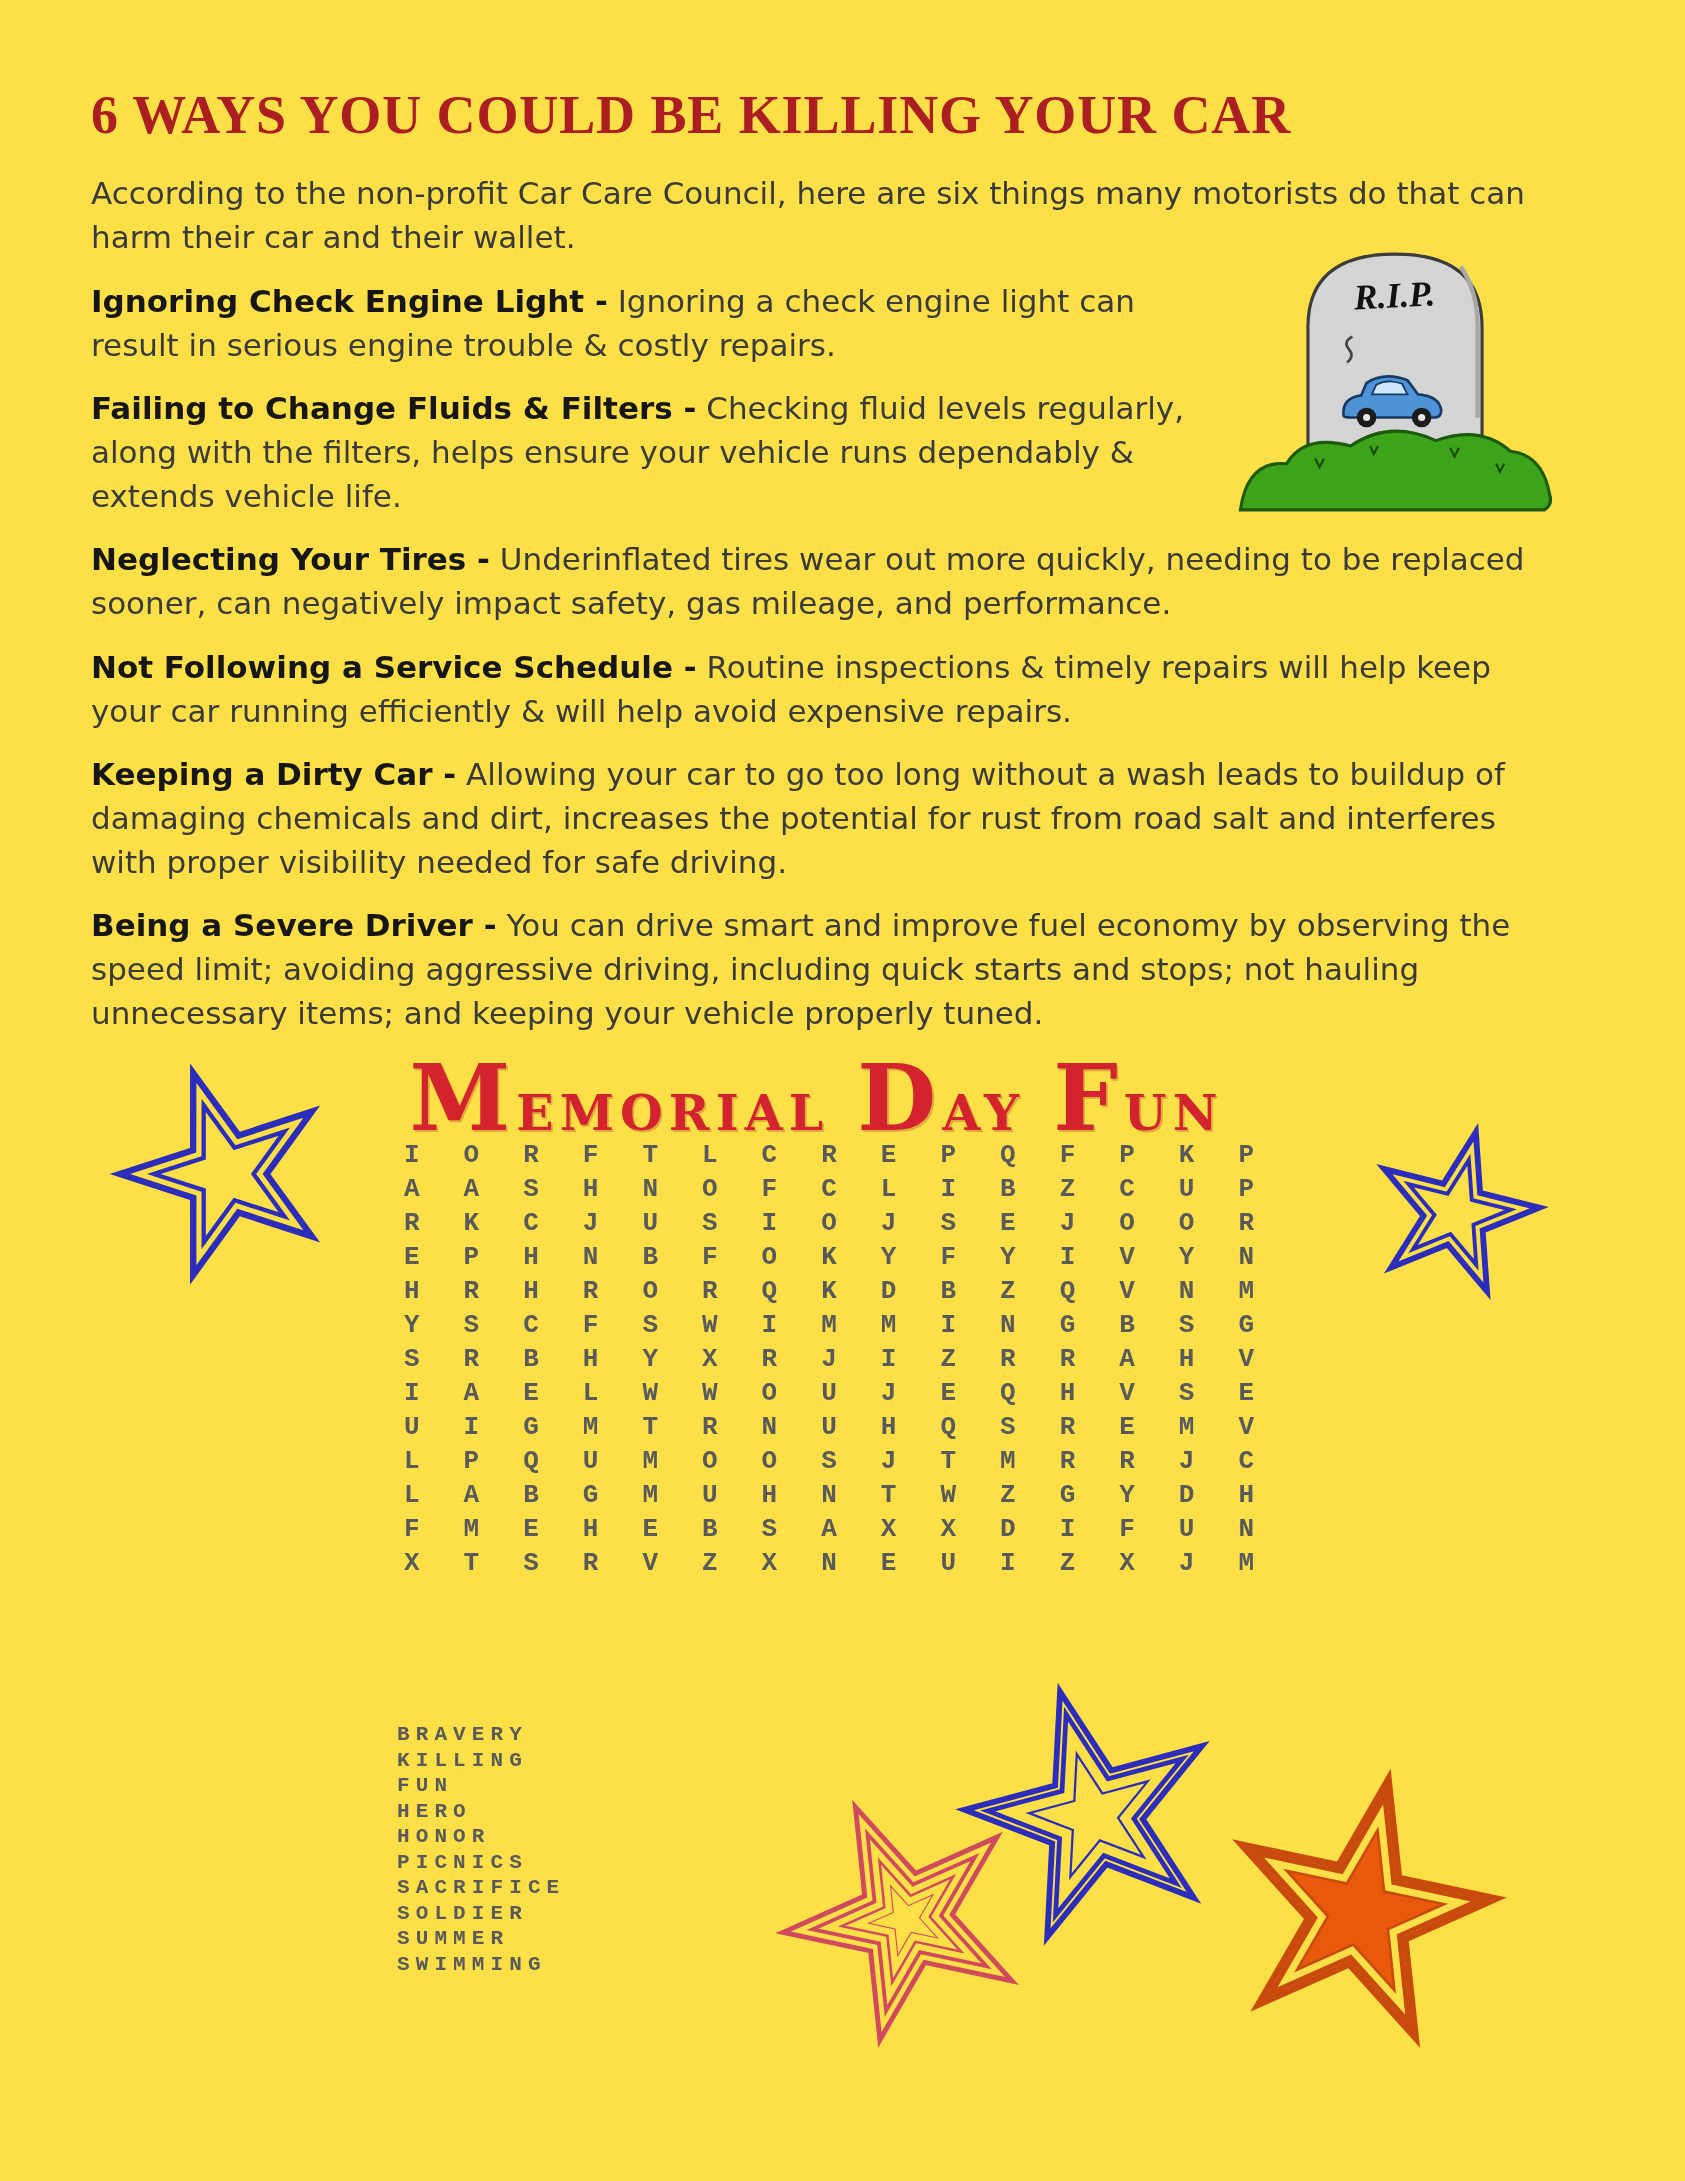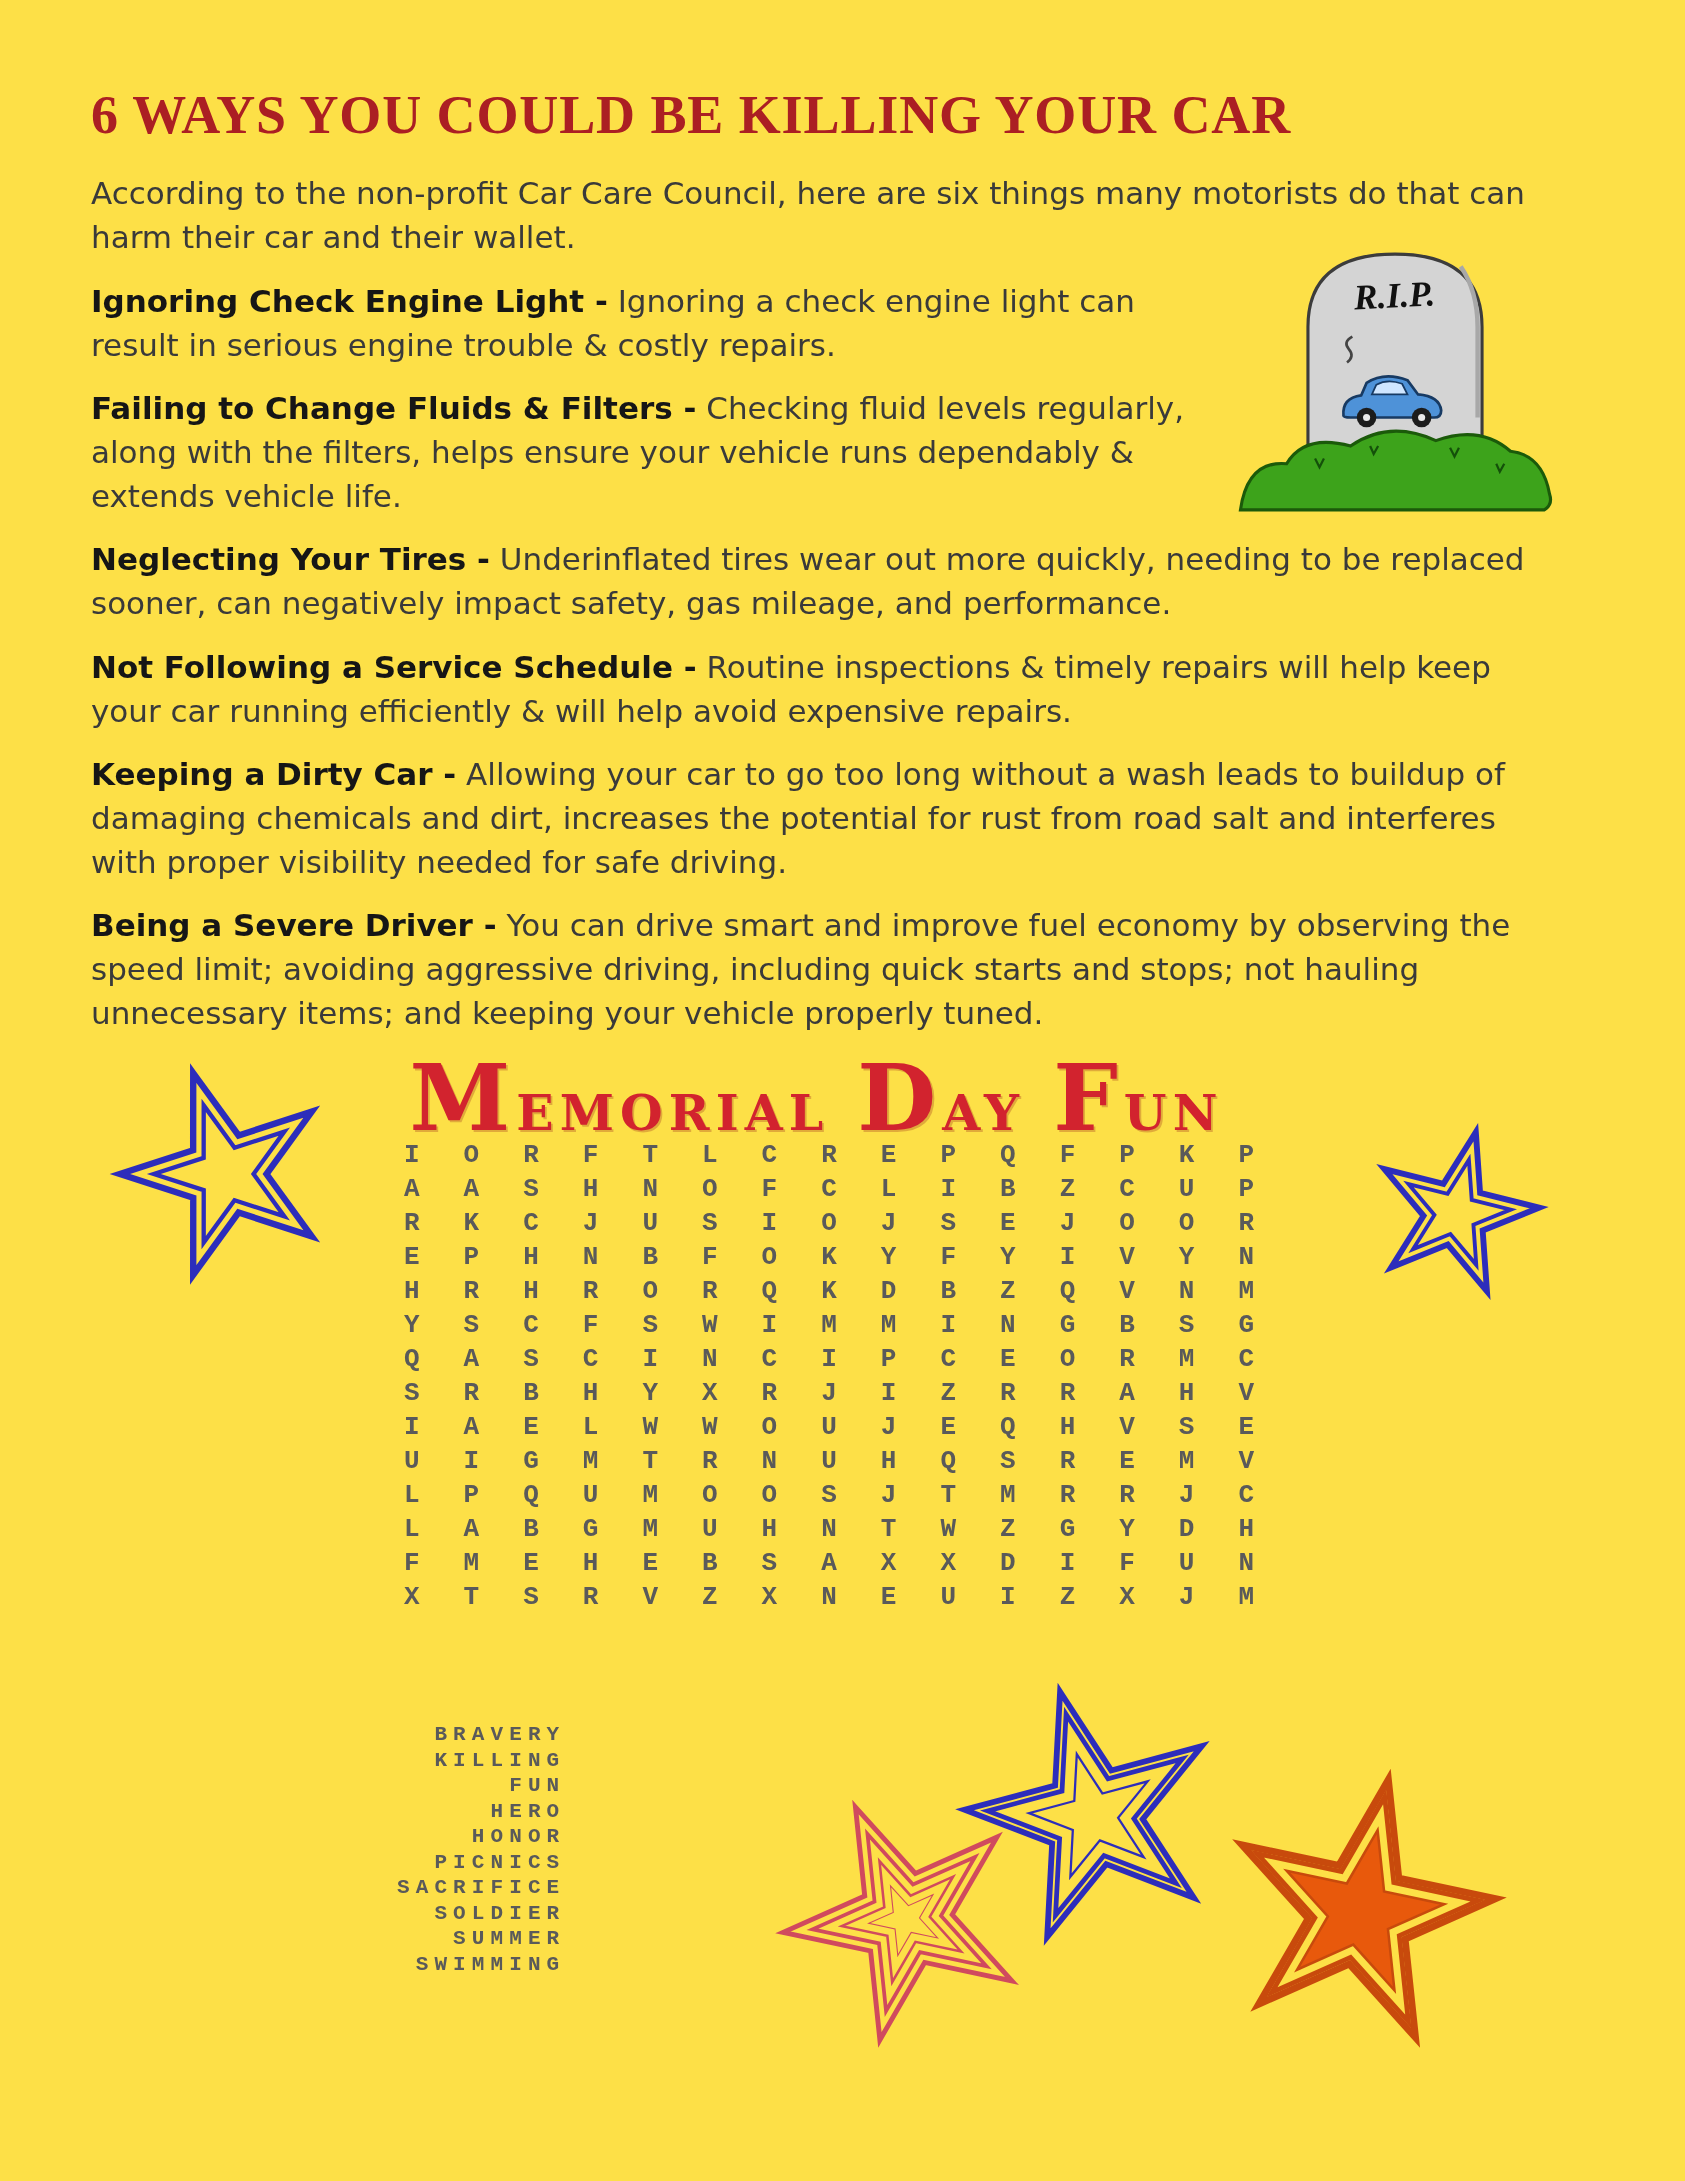--- a/index.html
+++ b/index.html
@@ -83,21 +83,21 @@
 
   
   .ws-words {
     position: absolute;
     left: 397px; top: 1722px;
     font-family: "Liberation Mono", "DejaVu Sans Mono", monospace;
     font-weight: bold;
     font-size: 21px;
     color: #5a5a5a;
   }
-  .word-item { line-height: 25.5px; letter-spacing: 6.1px; text-align: right; }
+  .word-item { line-height: 25.5px; letter-spacing: 6.1px; }
 </style>
 </head>
 <body>
 
 <div class="page">
 
   <div class="content">
     <h1 class="doc-title">6 WAYS YOU COULD BE KILLING YOUR CAR</h1>
 
     <p class="body-par">According to the non-profit Car Care Council, here are six things many motorists do that can harm their car and their wallet.</p>
@@ -175,21 +175,20 @@
     </svg>
   </div>
 
   <div class="ws-grid">
     <div class="grid-row">IORFTLCREPQFPKP</div>
     <div class="grid-row">AASHNOFCLIBZCUP</div>
     <div class="grid-row">RKCJUSIOJSEJOOR</div>
     <div class="grid-row">EPHNBFOKYFYIVYN</div>
     <div class="grid-row">HRHRORQKDBZQVNM</div>
     <div class="grid-row">YSCFSWIMMINGBSG</div>
-    <div class="grid-row">QASCINCIPCEORMC</div>
     <div class="grid-row">SRBHYXRJIZRRAHV</div>
     <div class="grid-row">IAELWWOUJEQHVSE</div>
     <div class="grid-row">UIGMTRNUHQSREMV</div>
     <div class="grid-row">LPQUMOOSJTMRRJC</div>
     <div class="grid-row">LABGMUHNTWZGYDH</div>
     <div class="grid-row">FMEHEBSAXXDIFUN</div>
     <div class="grid-row">XTSRVZXNEUIZXJM</div>
   </div>
 
   <div class="ws-words">

